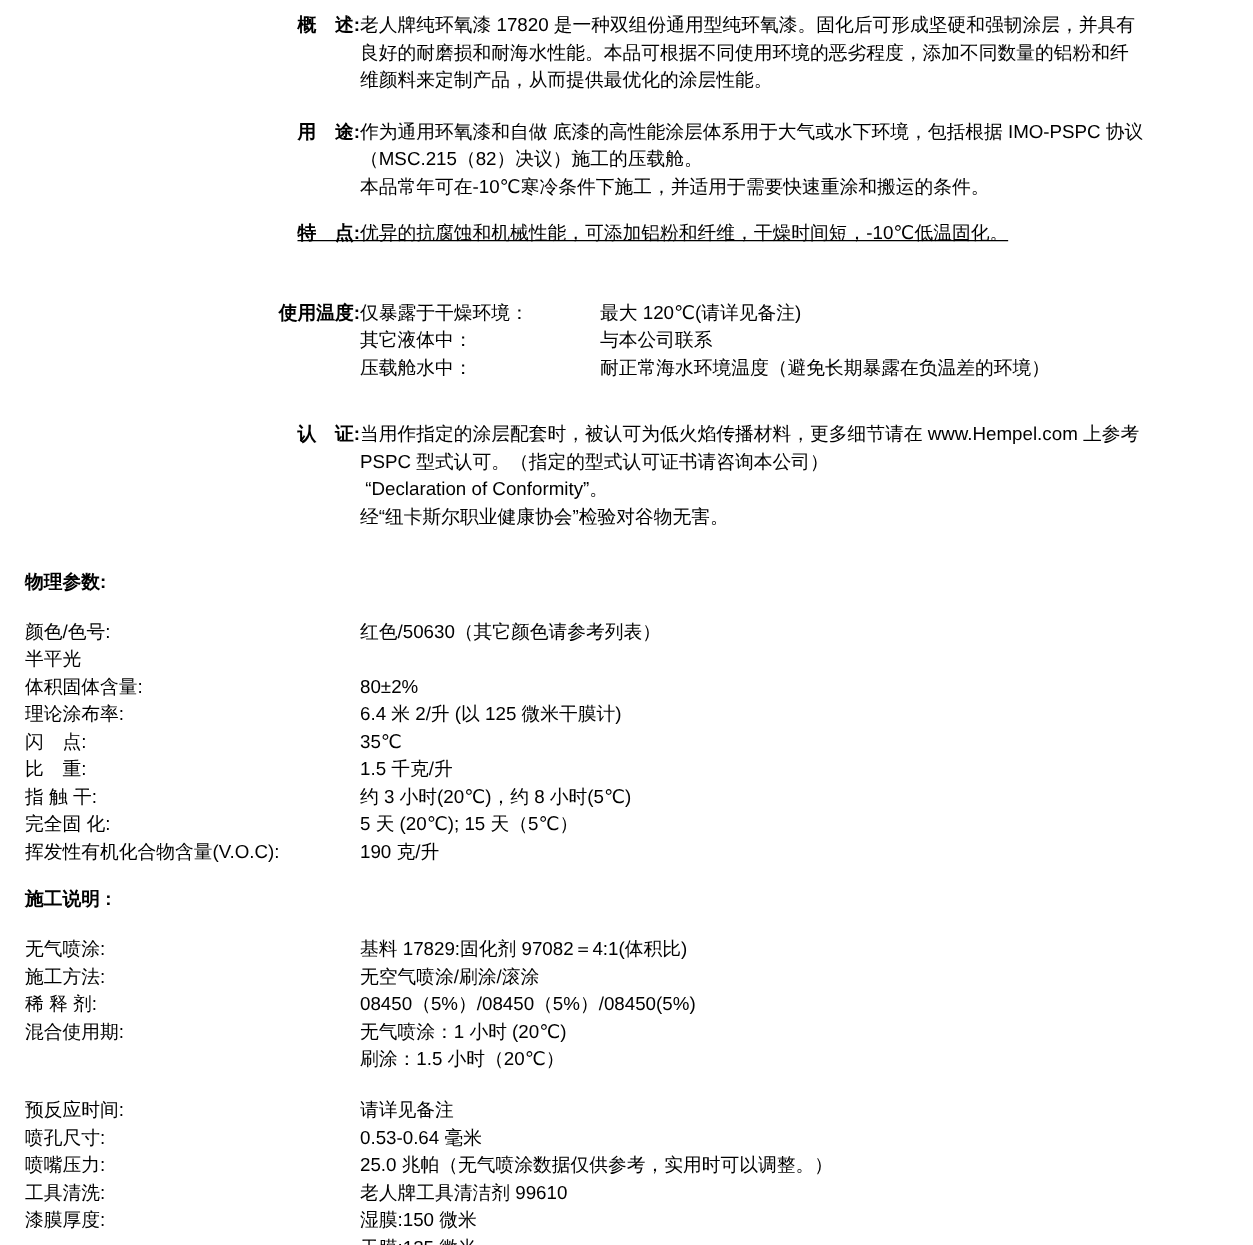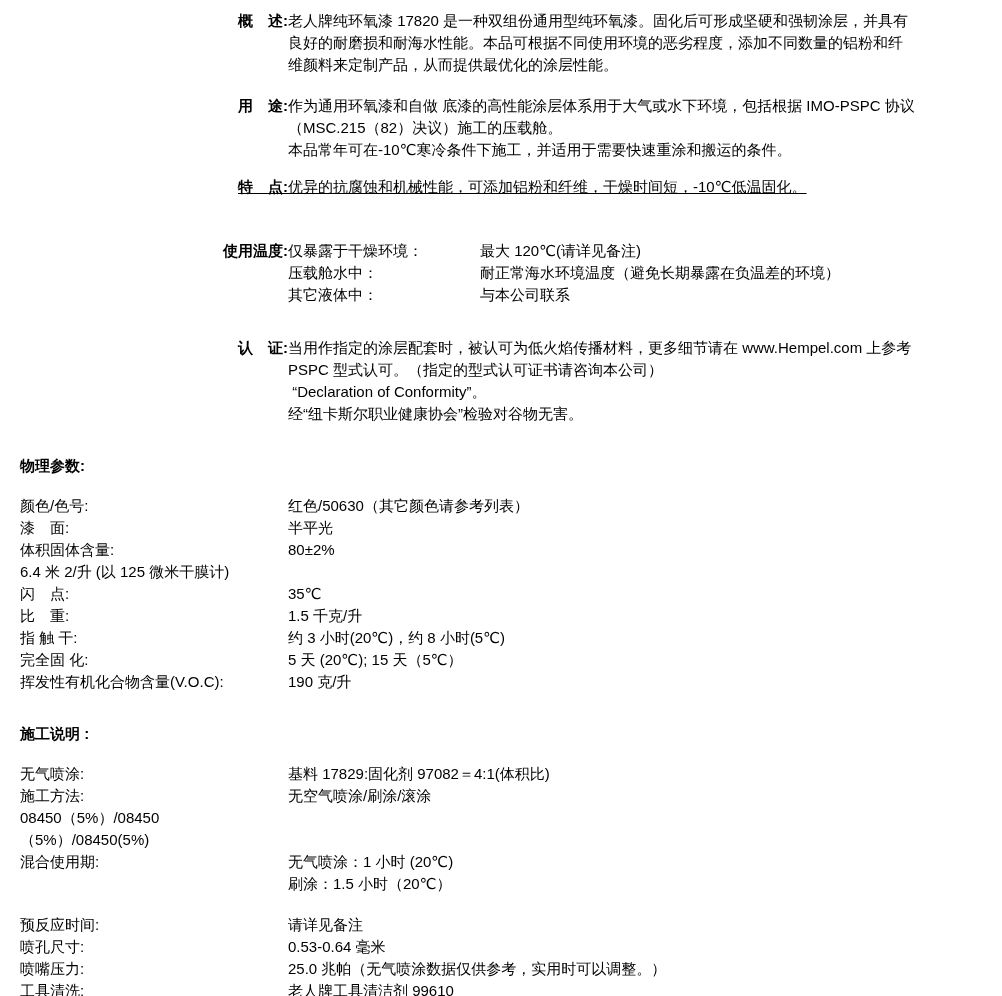--- a/index.html
+++ b/index.html
@@ -47,21 +47,21 @@
     grid-template-columns: 192px 1fr;
     align-items: start;
   }
   
   #sec-usage        { margin-top: 19px; }
   #sec-features     { margin-top: 15px; text-decoration: underline; }
   #sec-temp         { margin-top: 42px; }
   #sec-cert         { margin-top: 31px; }
   #h-physical       { margin-top: 30px; }
   #physical-rows    { margin-top: 18px; }
-  #h-application    { margin-top: 30px; }
+  #h-application    { margin-top: 16px; }
   #application-rows { margin-top: 18px; }
   .row-preact       { margin-top: 19px; }
 </style>
 </head>
 <body>
 
 <div class="doc">
 
   <div class="row" id="sec-overview">
     <div class="sec-label">概　述:</div>
@@ -89,26 +89,26 @@
   </div>
 
   <div class="row" id="sec-temp">
     <div class="sec-label">使用温度:</div>
     <div>
       <div class="sub">
         <div class="line">仅暴露于干燥环境：</div>
         <div class="value">最大 120℃(请详见备注)</div>
       </div>
       <div class="sub">
+        <div class="line">其它液体中：</div>
+        <div class="value">与本公司联系</div>
+      </div>
+      <div class="sub">
         <div class="line">压载舱水中：</div>
         <div class="value">耐正常海水环境温度（避免长期暴露在负温差的环境）</div>
-      </div>
-      <div class="sub">
-        <div class="line">其它液体中：</div>
-        <div class="value">与本公司联系</div>
       </div>
     </div>
   </div>
 
   <div class="row" id="sec-cert">
     <div class="sec-label">认　证:</div>
     <div>
       <div class="line">当用作指定的涂层配套时，被认可为低火焰传播材料，更多细节请在 www.Hempel.com 上参考</div>
       <div class="line">PSPC 型式认可。（指定的型式认可证书请咨询本公司）</div>
       <div class="line"> “Declaration of Conformity”。</div>
@@ -116,28 +116,28 @@
     </div>
   </div>
 
   <div class="heading" id="h-physical">物理参数:</div>
   <div id="physical-rows">
     <div class="row">
       <div class="param-label">颜色/色号:</div>
       <div class="value">红色/50630（其它颜色请参考列表）</div>
     </div>
     <div class="row">
-      <div class="param-label">漆　面:</div>
       <div class="value">半平光</div>
     </div>
     <div class="row">
       <div class="param-label">体积固体含量:</div>
       <div class="value">80±2%</div>
     </div>
     <div class="row">
+      <div class="param-label">理论涂布率:</div>
       <div class="value">6.4 米 2/升 (以 125 微米干膜计)</div>
     </div>
     <div class="row">
       <div class="param-label">闪　点:</div>
       <div class="value">35℃</div>
     </div>
     <div class="row">
       <div class="param-label">比　重:</div>
       <div class="value">1.5 千克/升</div>
     </div>
@@ -159,20 +159,21 @@
   <div id="application-rows">
     <div class="row">
       <div class="param-label">无气喷涂:</div>
       <div class="value">基料 17829:固化剂 97082＝4:1(体积比)</div>
     </div>
     <div class="row">
       <div class="param-label">施工方法:</div>
       <div class="value">无空气喷涂/刷涂/滚涂</div>
     </div>
     <div class="row">
+      <div class="param-label">稀 释 剂:</div>
       <div class="value">08450（5%）/08450（5%）/08450(5%)</div>
     </div>
     <div class="row">
       <div class="param-label">混合使用期:</div>
       <div>
         <div class="value">无气喷涂：1 小时 (20℃)</div>
         <div class="value">刷涂：1.5 小时（20℃）</div>
       </div>
     </div>
     <div class="row row-preact">

